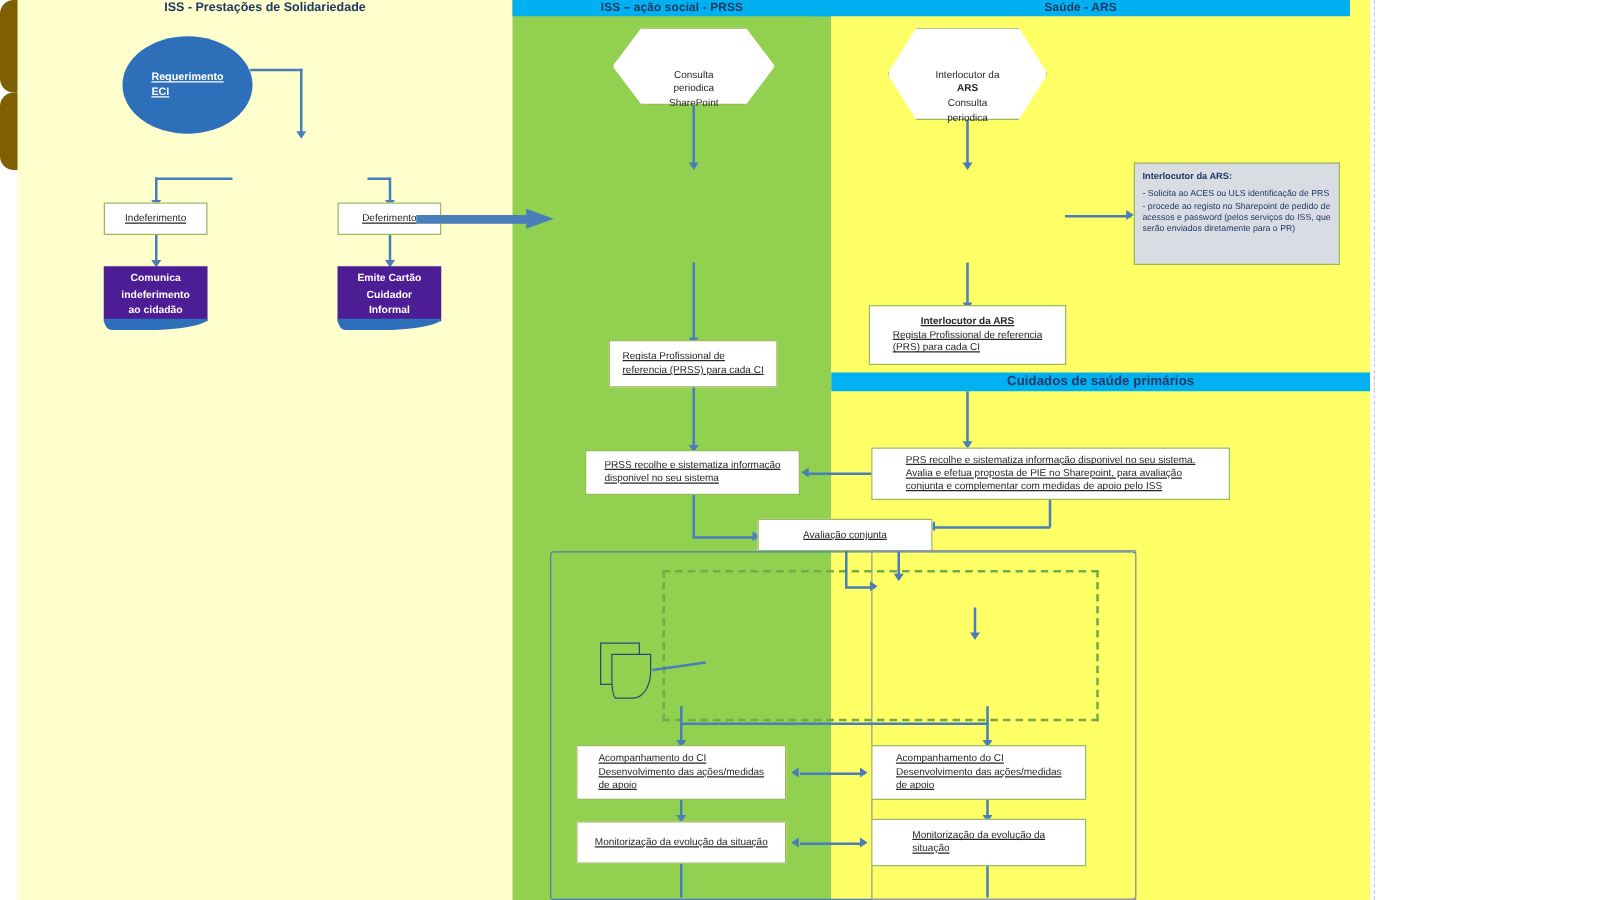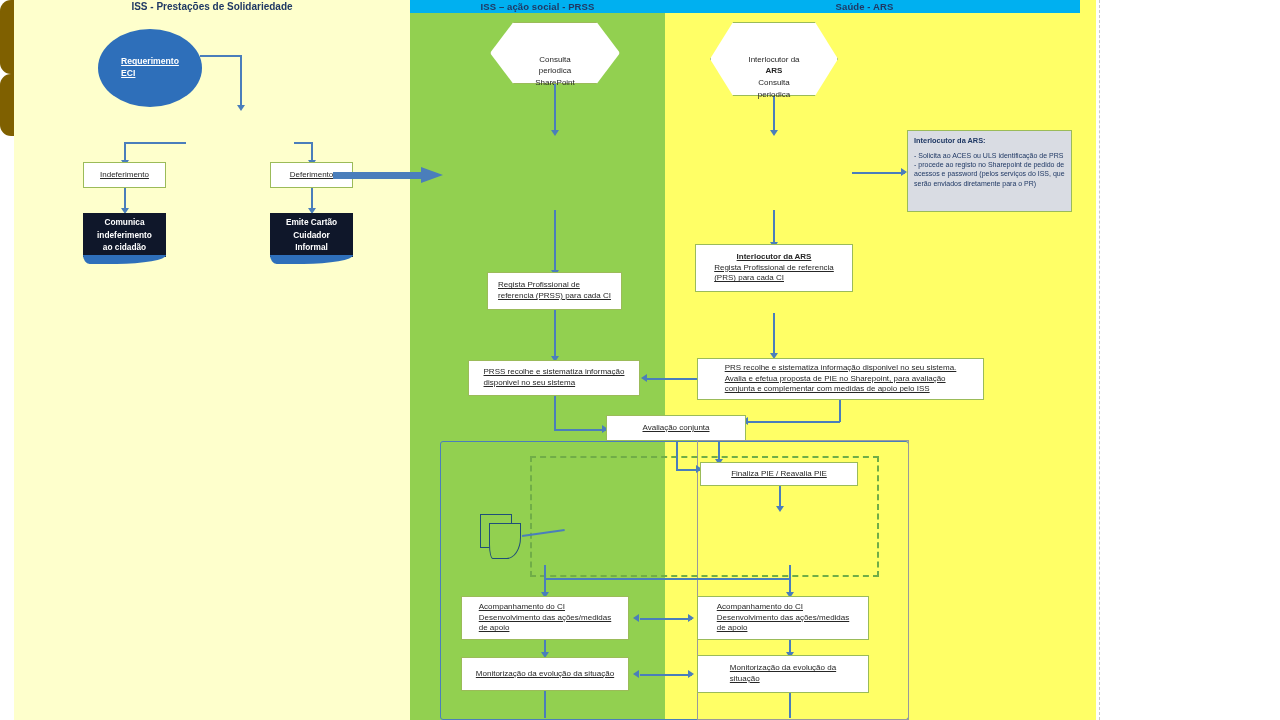--- a/index.html
+++ b/index.html
@@ -46,21 +46,21 @@
 
   
   .hex{position:absolute;}
   .hex .hshape{position:absolute;inset:0;background:#ffffff;border:1px solid #9bbb59;
         clip-path:polygon(18% 0,82% 0,100% 50%,82% 100%,18% 100%,0 50%);}
   .hex .hlab{position:absolute;inset:0;display:flex;flex-direction:column;align-items:center;
         justify-content:center;text-align:center;font-size:8px;color:#262626;line-height:1.45;margin-top:36px;}
   .hex .hlab b{font-weight:bold;}
 
   
-  .wave{position:absolute;background:#0f172a;}
+  .wave{position:absolute;background:#4c1d95;}
   .wave .wtxt{position:absolute;left:0;right:0;top:0;display:flex;align-items:center;
         justify-content:center;text-align:center;color:#fff;font-weight:bold;
         font-size:8.3px;line-height:1.5;}
   .wave .wbot{position:absolute;left:0;right:0;bottom:-7px;height:9px;background:#2e6fba;
         border-radius:0 0 60% 8%/0 0 100% 100%;}
 
   
   .ln{position:absolute;background:#4a7ebb;}
   .lnh{height:1.6px;}
   .lnv{width:1.6px;}
@@ -92,20 +92,21 @@
 <div id="stage">
 
   <div class="panel" id="panel-iss"></div>
   <div class="panel" id="panel-prss"></div>
   <div class="panel" id="panel-ars"></div>
   <div class="dashed-right"></div>
 
   <div id="title-iss">ISS - Prestações de Solidariedade</div>
   <div class="band" id="band-prss">ISS – ação social - PRSS</div>
   <div class="band" id="band-ars">Saúde - ARS</div>
+  <div class="band" id="band-csp">Cuidados de saúde primários</div>
 
   <div class="node ellipse" style="left: 98px; top: 29px; width: 104px; height: 78px; white-space: pre-line;">Requerimento
 ECI</div>
 
   <div class="ln lnh" style="left:200px;top:55px;width:42px;"></div>
   <div class="ln lnv" style="left:240px;top:55px;height:52px;"></div>
   <div class="arw arw-d" style="left:237px;top:105px;"></div>
 
 
   <div class="ln lnh" style="left:124px;top:142px;width:62px;"></div>
@@ -221,21 +222,20 @@
   <div class="loopgrey" style="left:697px;top:440px;width:210px;height:278px;"></div>
   <div class="loopdash" style="left:530px;top:456px;width:345px;height:117px;"></div>
 
   <div class="ln lnv" style="left:676px;top:441px;height:29px;"></div>
   <div class="ln lnh" style="left:676px;top:469px;width:24px;"></div>
   <div class="arw arw-r" style="left:696px;top:465px;"></div>
 
   <div class="ln lnv" style="left:718px;top:441px;height:21px;"></div>
   <div class="arw arw-d" style="left:715px;top:459px;"></div>
 
-  <div class="node wbox" style="left:700px;top:462px;width:158px;height:24px;">Finaliza PIE / Reavalia PIE</div>
 
   <div class="ln lnv" style="left:779px;top:486px;height:22px;"></div>
   <div class="arw arw-d" style="left:776px;top:506px;"></div>
 
   <div id="docicon">
     <div class="r1"></div>
     <div class="r2"></div>
   </div>
   <div class="ln" style="left:522px;top:535px;width:43px;height:1.6px;transform:rotate(-8deg);transform-origin:left center;"></div>
 

